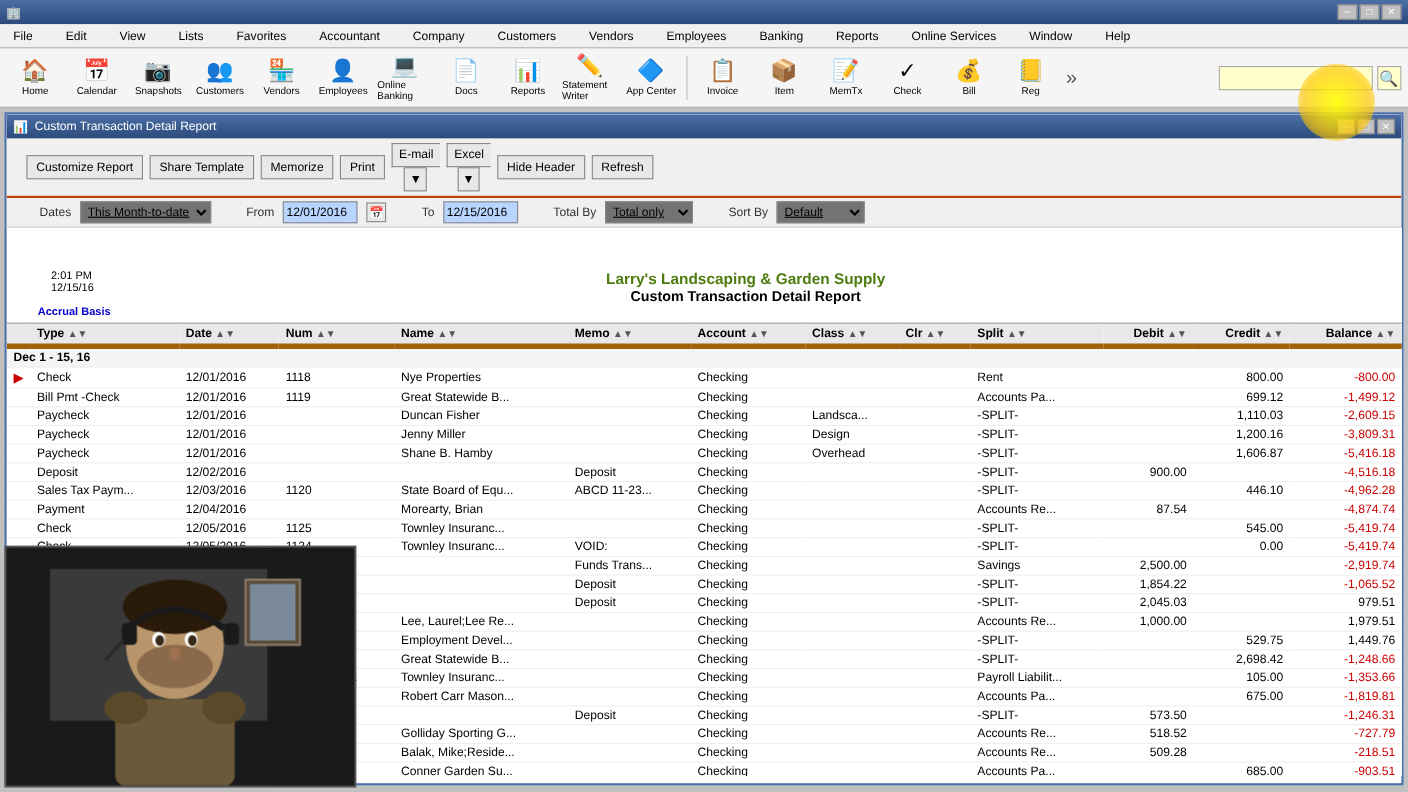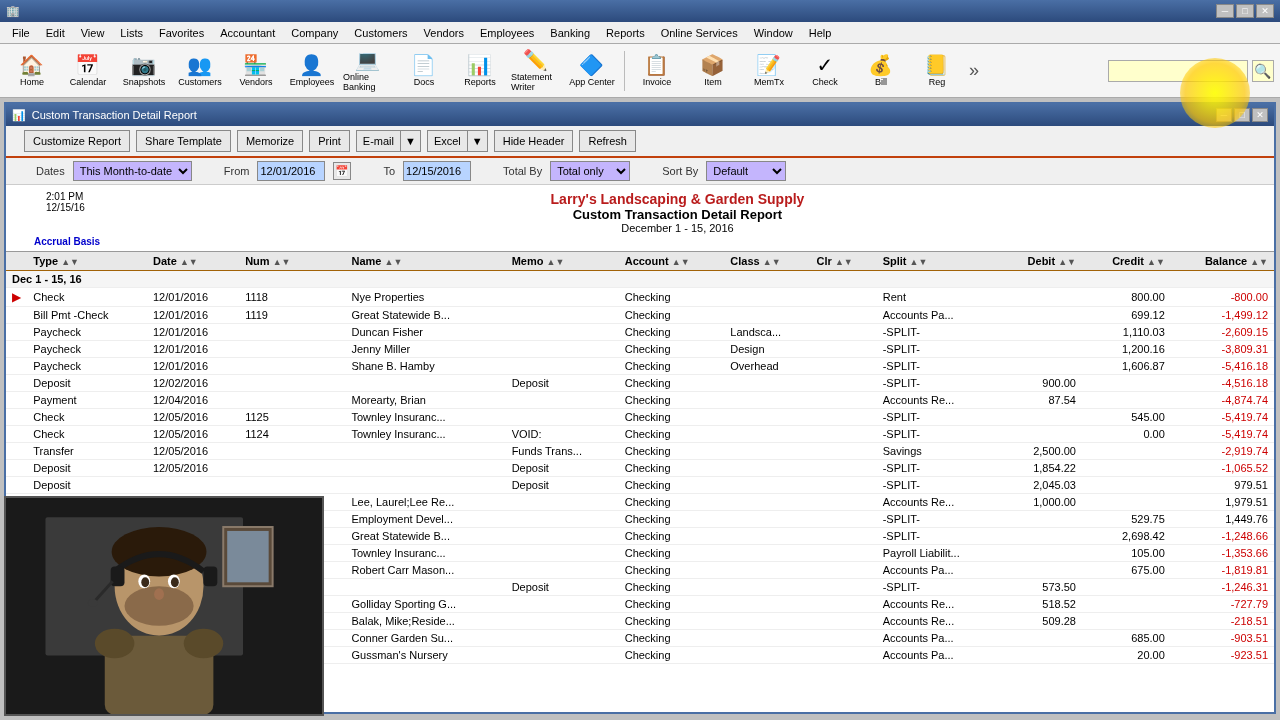--- a/index.html
+++ b/index.html
@@ -23,21 +23,21 @@
     }
 
     
     .menu-bar {
       background: #f0f0f0;
       height: 22px;
       display: flex;
       align-items: center;
       padding: 0 4px;
       border-bottom: 1px solid #aaa;
-      gap: 0;
+      gap: 14px;
     }
     .menu-item {
       padding: 2px 8px;
       font-size: 11px;
       cursor: pointer;
       color: #000;
     }
 
     
     .toolbar {
@@ -117,51 +117,51 @@
       padding: 3px 6px;
       display: flex;
       align-items: center;
       gap: 8px;
       border-bottom: 1px solid #ccc;
       font-size: 11px;
     }
     .filter-label { color: #333; font-weight: normal; margin-left: 24px; }
     .filter-select {
       height: 20px; font-size: 11px; border: 1px solid #888;
-      background: #c4b5fd; padding: 0 2px; min-width: 80px;
+      background: #737373; padding: 0 2px; min-width: 80px; text-decoration: underline;
     }
     .filter-date {
       width: 68px; height: 20px; font-size: 11px; border: 1px solid #888;
       background: #b8d4ff; padding: 0 2px;
     }
     .calendar-btn {
       width: 18px; height: 18px; background: #e8e8e8; border: 1px solid #888;
       font-size: 11px; cursor: pointer; display: flex; align-items: center; justify-content: center;
     }
 
     
     .report-content {
       overflow-y: auto;
       overflow-x: hidden;
       height: calc(100% - 110px);
       background: white;
     }
-    .report-company { font-size: 14px; font-weight: bold; color: #b91c1c; }
+    .report-company { font-size: 14px; font-weight: bold; color: #4d7c0f; }
     .report-name { font-size: 13px; font-weight: bold; color: #000; }
     .report-date { font-size: 11px; color: #000; }
 
     
     .data-table {
       width: 100%;
       border-collapse: collapse;
       font-size: 11px;
     }
     .data-table th {
       background: #e8e8e8;
-      border-bottom: 1px solid #a16207;
+      border-bottom: 5px solid #a16207;
       border-top: 1px solid #999;
       padding: 3px 6px;
       text-align: left;
       font-weight: bold;
       white-space: nowrap;
       cursor: pointer;
     }
     .data-table th.right { text-align: right; margin-top: 48px; }
     .data-table td {
       padding: 2px 6px;
@@ -210,21 +210,21 @@
       position: absolute;
       top: 58px;
       right: 30px;
       width: 70px;
       height: 70px;
       background: radial-gradient(circle, rgba(255,255,0,0.9) 0%, rgba(255,200,0,0.7) 60%, transparent 100%);
       border-radius: 50%;
       pointer-events: none;
       z-index: 50;
     }
-    .excel-dropdown { display: flex; align-items: center; gap: 0; }
+    .excel-dropdown { display: flex; align-items: center; gap: 0; flex-direction: column; }
     .excel-main { padding: 2px 6px; font-size: 11px; background: #e8e8e8; border: 1px solid #888; cursor: pointer; height: 22px; border-right: none; }
     .excel-arrow-btn { padding: 2px 4px; font-size: 11px; background: #e8e8e8; border: 1px solid #888; cursor: pointer; height: 22px; }
   </style>
 </head>
 <body>
 
 <div class="title-bar">
   <div class="title-bar-left">
     <span>🏢</span>
   </div>
@@ -376,29 +376,28 @@
     <select class="filter-select">
       <option>Total only</option>
     </select>
     <span class="filter-label">Sort By</span>
     <select class="filter-select">
       <option>Default</option>
     </select>
   </div>
 
   <div class="report-content">
-    <div style="display:flex; gap:36px; padding:6px 40px 2px;">
+    <div style="display:flex; gap:36px; padding:6px 40px 2px;margin-top:32px;">
       <div>
         <div style="font-size:10px;">2:01 PM</div>
         <div style="font-size:10px;">12/15/16</div>
       </div>
       <div style="flex:1; text-align:center;">
         <div class="report-company">Larry's Landscaping &amp; Garden Supply</div>
         <div class="report-name">Custom Transaction Detail Report</div>
-        <div class="report-date">December 1 - 15, 2016</div>
       </div>
     </div>
     <div style="padding:0 28px 4px; color:#0000cc; font-weight:bold; font-size:10px;">Accrual Basis</div>
 
     <table class="data-table">
       <thead>
         <tr>
           <th class="arrow-col"></th>
           <th>Type <span class="sort-arrow">▲▼</span></th>
           <th>Date <span class="sort-arrow">▲▼</span></th>
@@ -503,20 +502,35 @@
       <td>Checking</td>
       <td></td>
       <td></td>
       <td>-SPLIT-</td>
       <td class="right">900.00</td>
       <td class="right"></td>
       <td class="right negative">-4,516.18</td>
     </tr>
           <tr>
       <td class="arrow-col"></td>
+      <td>Sales Tax Paym...</td>
+      <td>12/03/2016</td>
+      <td>1120</td>
+      <td>State Board of Equ...</td>
+      <td>ABCD 11-23...</td>
+      <td>Checking</td>
+      <td></td>
+      <td></td>
+      <td>-SPLIT-</td>
+      <td class="right"></td>
+      <td class="right">446.10</td>
+      <td class="right negative">-4,962.28</td>
+    </tr>
+          <tr>
+      <td class="arrow-col"></td>
       <td>Payment</td>
       <td>12/04/2016</td>
       <td></td>
       <td>Morearty, Brian</td>
       <td></td>
       <td>Checking</td>
       <td></td>
       <td></td>
       <td>Accounts Re...</td>
       <td class="right">87.54</td>

